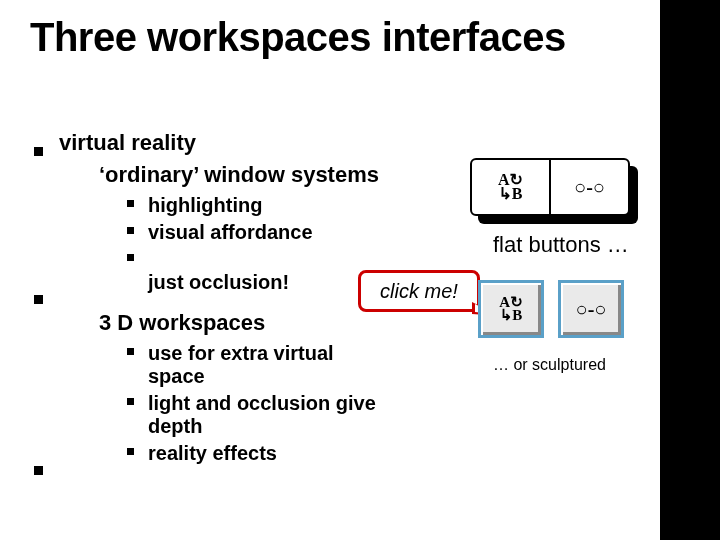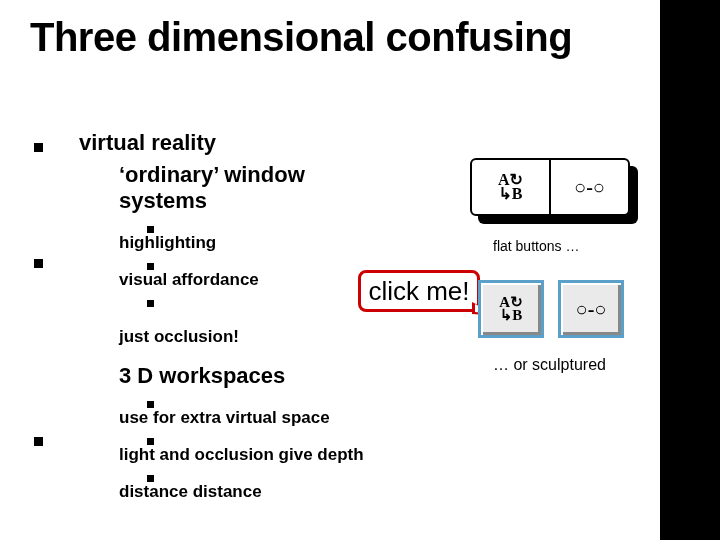--- a/index.html
+++ b/index.html
@@ -42,42 +42,40 @@
     margin: 0;
     padding: 0;
     list-style: none;
     width: 360px;
   }
   ul.top > li {
     font-size: 22px;
     font-weight: 700;
     margin-bottom: 6px;
     display: flex;
-    align-items: center;
-    gap: 20px;
+    align-items: flex-end;
   }
   ul.top > li .b {
     width: 9px;
     height: 9px;
     background: #000;
     margin: 8px 16px 0 0;
     flex: none;
   }
   ul.sub {
     margin: 6px 0 10px 0;
     padding: 0;
     list-style: none;
   }
   ul.sub > li {
-    font-size: 17px;
+    font-size: 20px;
     font-weight: 700;
     margin-bottom: 4px;
     display: flex;
     align-items: flex-start;
-    flex-direction: column;
   }
   ul.sub > li .b {
     width: 7px;
     height: 7px;
     background: #000;
     margin: 6px 14px 0 28px;
     flex: none;
   }
   .subwrap {
     display: block;
@@ -130,22 +128,22 @@
     line-height: 1;
   }
   .flatpanel .divider {
     width: 2px;
     background: #000;
     align-self: stretch;
   }
   .caption1 {
     position: absolute;
     left: 153px;
-    top: 88px;
-    font-size: 14px;
+    top: 82px;
+    font-size: 22px;
   }
   .caption2 {
     position: absolute;
     left: 153px;
     top: 206px;
     font-size: 16px;
   }
 
   .sculptgroup {
     position: absolute;
@@ -177,21 +175,22 @@
     left: 18px;
     top: 120px;
     width: 116px;
     height: 36px;
     border: 3px solid #c00;
     background: #fff;
     border-radius: 8px;
     display: flex;
     align-items: center;
     justify-content: center;
-    font-size: 26px;
+    font-size: 20px;
+    font-style: italic;
   }
   .speech-tail {
     position: absolute;
     left: 126px;
     top: 146px;
   }
   .speech-tail svg { display: block; }
 
   .glyph-ab {
     text-align: center;
@@ -199,21 +198,21 @@
   .glyph-ab .row1 { display:block; }
   .glyph-ab .row2 { display:block; margin-top:-2px; }
   .glyph-glasses { font-size: 20px; }
 </style>
 </head>
 <body>
 
 <div class="slide">
   <div class="blackbar"></div>
 
-  <div class="title">Three dimensional confusing</div>
+  <div class="title">Three workspaces interfaces</div>
 
   <ul class="top">
     <li>
       <span class="b"></span>
       <span>virtual reality</span>
     </li>
     <li>
       <span class="b"></span>
       <span class="subwrap">
         <span>‘ordinary’ window systems</span>
@@ -244,21 +243,21 @@
           <li>
             <span class="b"></span>
             <span>use for extra virtual space</span>
           </li>
           <li>
             <span class="b"></span>
             <span>light and occlusion give depth</span>
           </li>
           <li>
             <span class="b"></span>
-            <span>distance distance</span>
+            <span>reality effects</span>
           </li>
         </ul>
       </span>
     </li>
   </ul>
 
   <div class="illus">
 
     <div class="flatgroup">
       <div class="flatshadow"></div>

